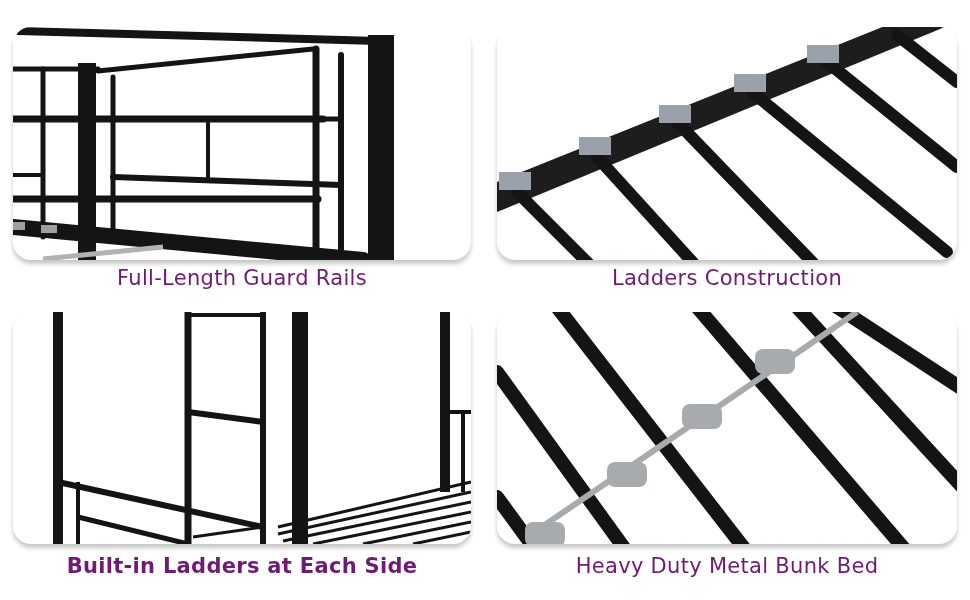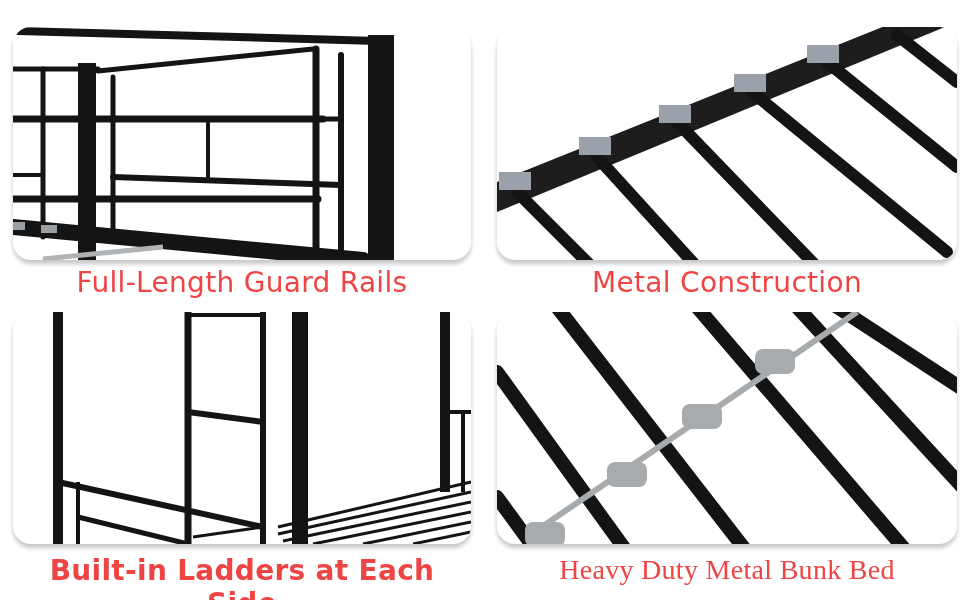--- a/index.html
+++ b/index.html
@@ -1,19 +1,19 @@
 <!DOCTYPE html>
 <html><head>
 <meta charset="utf-8">
 <style>
   html,body{margin:0;padding:0;background:#ffffff;}
   body{width:970px;height:600px;position:relative;overflow:hidden;font-family:"Liberation Sans",sans-serif;}
   .panel{position:absolute;background:#ffffff;border-radius:18px;box-shadow:0 4px 4px rgba(0,0,0,0.22);overflow:hidden;}
   .panel svg{position:absolute;left:0;top:0;width:100%;height:100%;}
-  .caption{position:absolute;text-align:center;color:#ef4444;font-size:28px;letter-spacing:0.3px;font-family:"DejaVu Sans",sans-serif;}
+  .caption{position:absolute;text-align:center;color:#701a75;font-size:21px;letter-spacing:0.3px;font-family:"DejaVu Sans",sans-serif;}
 </style>
 </head>
 <body>
 
 <div class="panel" style="left:13px;top:27px;width:458px;height:233px;">
   <svg viewBox="0 0 458 233">
     <g stroke="#141414" fill="none" stroke-linecap="round">
       <path d="M5 4 L365 14" stroke-width="8"></path>
       <rect x="355" y="8" width="26" height="230" fill="#141414" stroke="none"></rect>
       <path d="M0 42 L85 42" stroke-width="5"></path>
@@ -55,21 +55,21 @@
     </g>
     <g fill="#9aa1aa">
       <rect x="2" y="145" width="32" height="18"></rect>
       <rect x="82" y="110" width="32" height="18"></rect>
       <rect x="162" y="78" width="32" height="18"></rect>
       <rect x="237" y="47" width="32" height="18"></rect>
       <rect x="310" y="18" width="32" height="18"></rect>
     </g>
   </svg>
 </div>
-<div class="caption" style="left:497px;top:266px;width:460px;">Metal Construction</div>
+<div class="caption" style="left:497px;top:266px;width:460px;">Ladders Construction</div>
 
 <div class="panel" style="left:13px;top:312px;width:458px;height:232px;">
   <svg viewBox="0 0 458 232">
     <g stroke="#141414" fill="none">
       <line x1="45" y1="0" x2="45" y2="232" stroke-width="10"></line>
       <line x1="175" y1="0" x2="175" y2="232" stroke-width="7"></line>
       <line x1="250" y1="0" x2="250" y2="232" stroke-width="6"></line>
       <line x1="175" y1="3" x2="250" y2="3" stroke-width="4"></line>
       <line x1="175" y1="100" x2="250" y2="110" stroke-width="6"></line>
       <line x1="287" y1="0" x2="287" y2="232" stroke-width="16"></line>
@@ -105,13 +105,13 @@
     </g>
     <line x1="30" y1="225" x2="360" y2="0" stroke="#a8abae" stroke-width="6"></line>
     <g fill="#a8abae">
       <rect x="28" y="210" width="40" height="25" rx="8"></rect>
       <rect x="110" y="150" width="40" height="25" rx="8"></rect>
       <rect x="185" y="92" width="40" height="25" rx="8"></rect>
       <rect x="258" y="37" width="40" height="25" rx="8"></rect>
     </g>
   </svg>
 </div>
-<div class="caption" style="left:497px;top:554px;width:460px;font-family:Liberation Serif, serif;">Heavy Duty Metal Bunk Bed</div>
+<div class="caption" style="left:497px;top:554px;width:460px;">Heavy Duty Metal Bunk Bed</div>
 
 </body></html>

